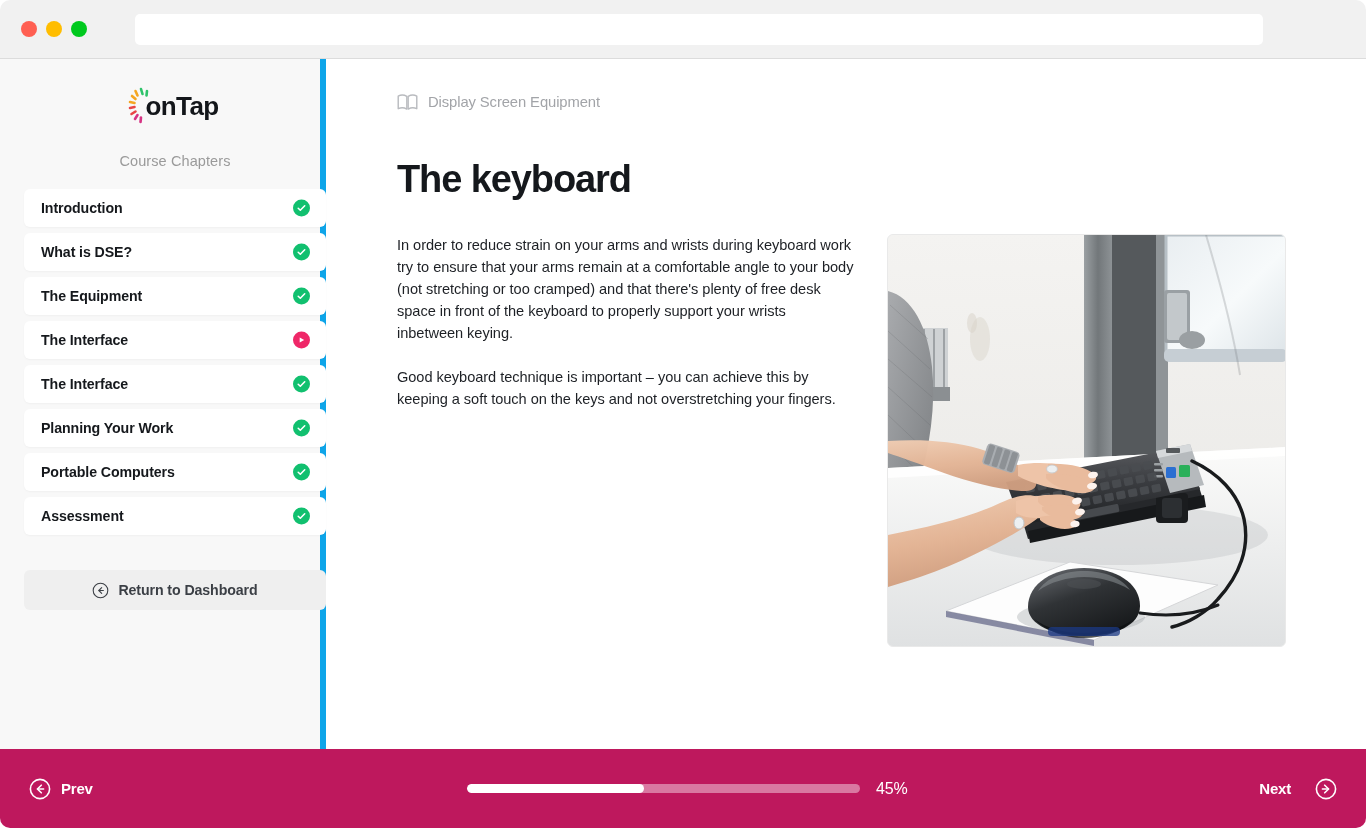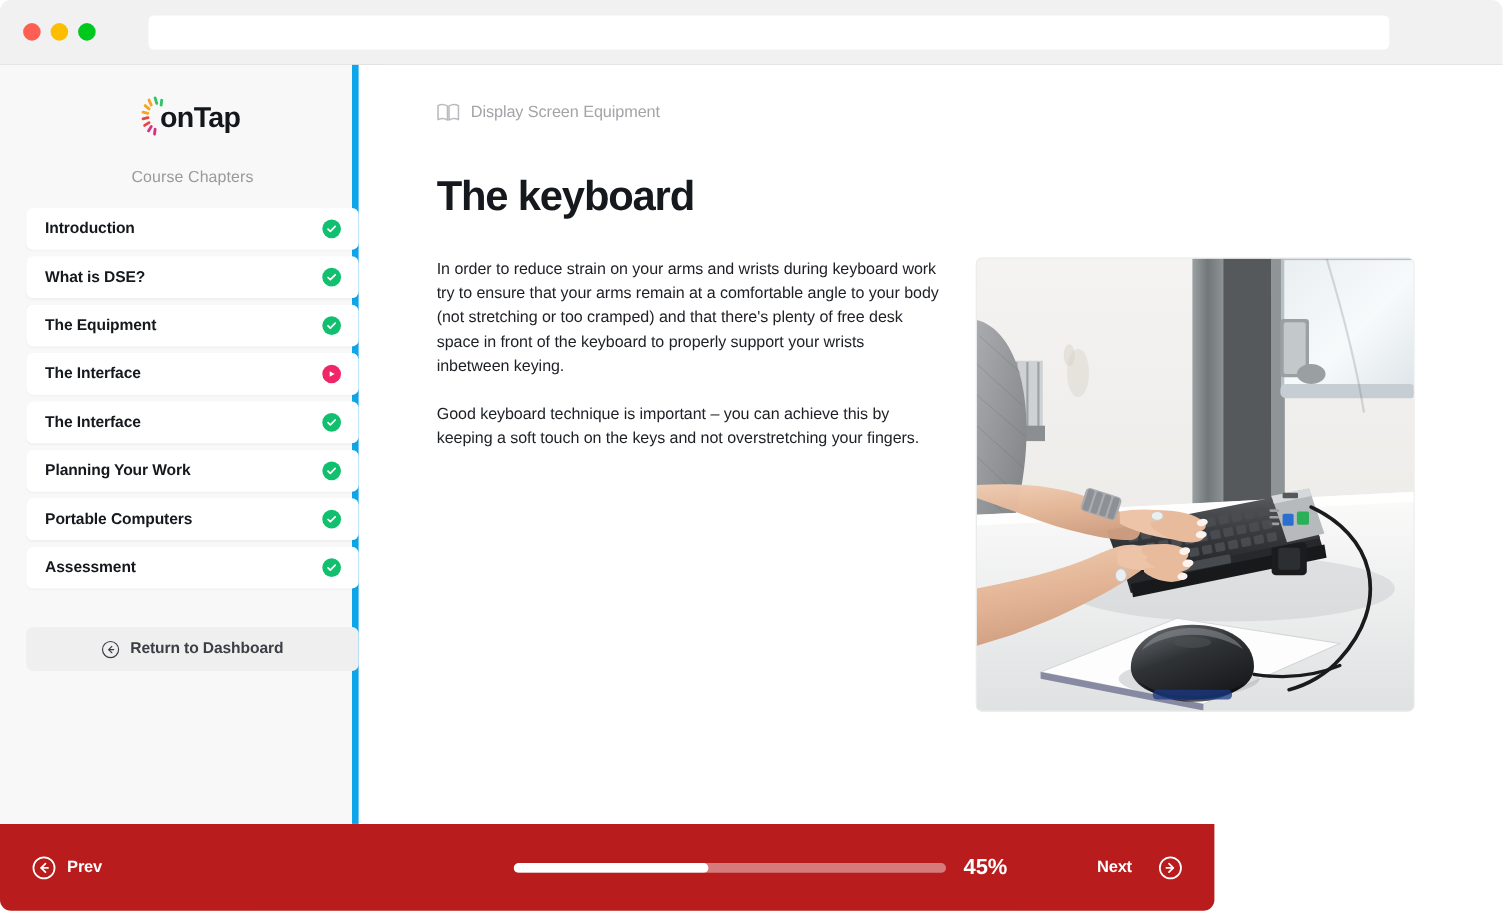--- a/index.html
+++ b/index.html
@@ -211,22 +211,22 @@
     overflow: hidden;
     border: 1px solid #e9e9e9;
     background: #eceff1;
   }
   #lesson-photo svg { display: block; }
 
   
   #bottom-nav {
     position: absolute;
     left: 0; top: 690px;
-    width: 1104px; height: 79px;
-    background: #b91c1c;
+    width: 1366px; height: 79px;
+    background: #be185d;
     border-bottom-left-radius: 10px;
     border-bottom-right-radius: 10px;
   }
   #prev-button {
     position: absolute;
     left: 29px; top: 50%;
     transform: translateY(-50%);
     display: flex;
     align-items: center;
     gap: 10px;
@@ -261,22 +261,22 @@
     background: rgba(255,255,255,0.42);
     border-radius: 5px;
     overflow: hidden;
   }
   #progress-fill {
     height: 9px;
     background: #ffffff;
     border-radius: 5px;
   }
   #progress-percent {
-    font-size: 20px;
-    font-weight: 700;
+    font-size: 16px;
+    font-weight: 400;
     color: #ffffff;
     letter-spacing: -0.1px;
   }
 </style>
 </head>
 <body>
 
 <div id="browser-chrome">
   <div id="traffic-lights">
     <div class="traffic-dot tl-close"></div>

